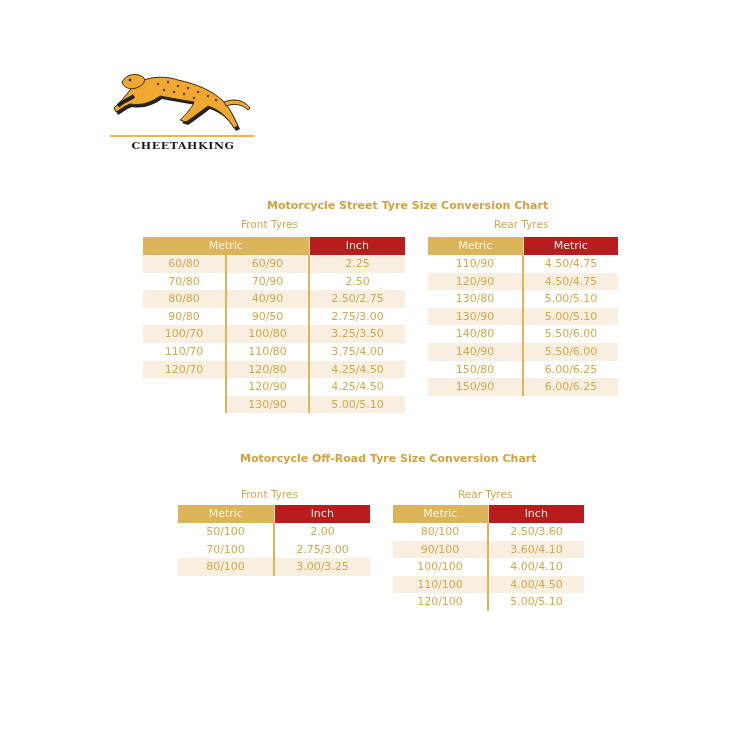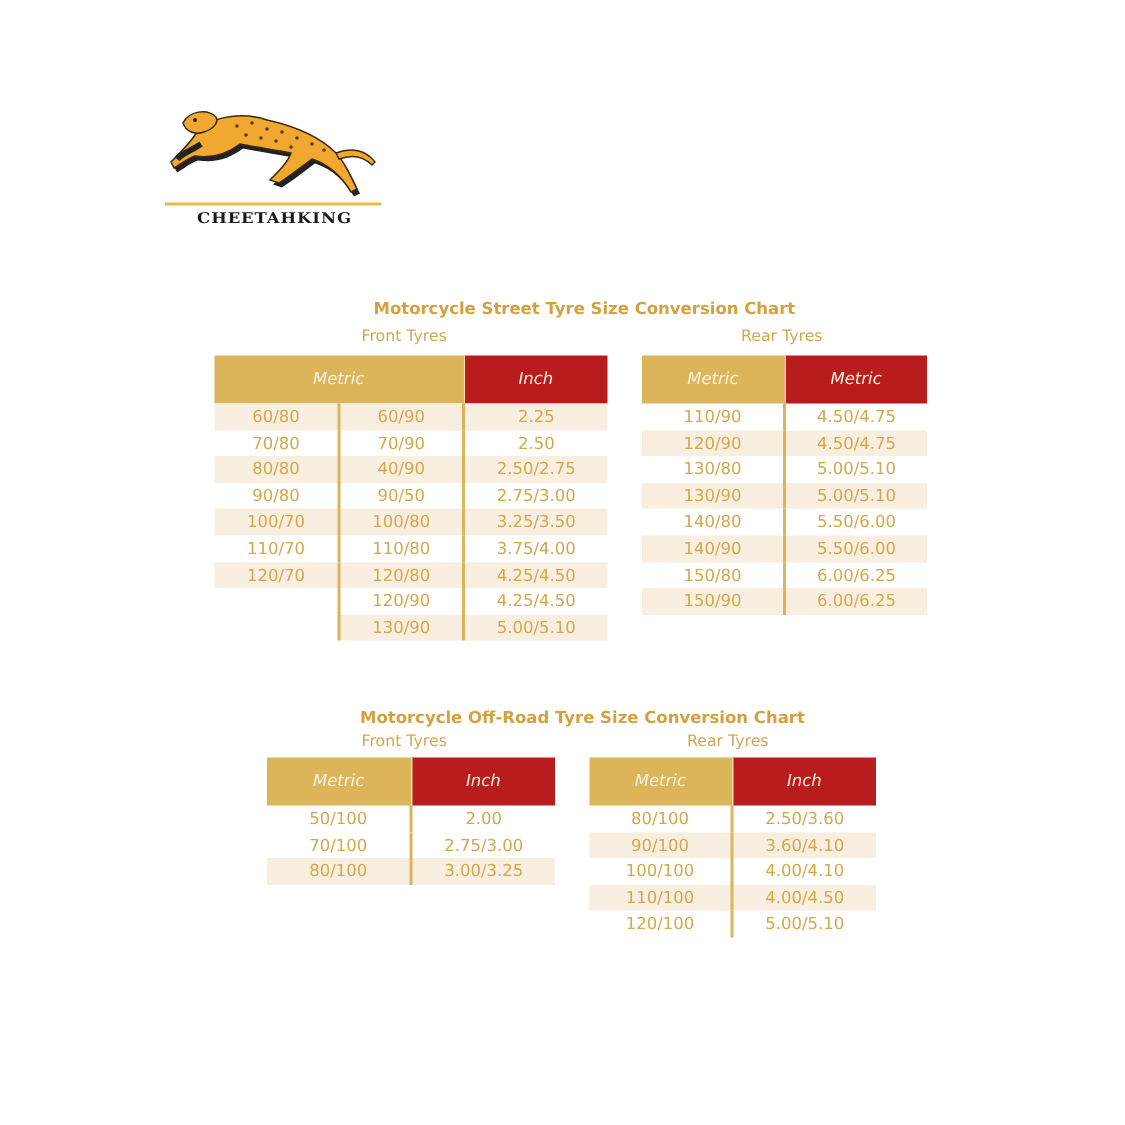--- a/index.html
+++ b/index.html
@@ -9,21 +9,21 @@
   .logo { left:108px; top:68px; width:150px; height:88px; }
   .logo-line { position:absolute; left:2px; top:67px; width:144px; height:2px; background:#e8b94a; }
   .logo-text { position:absolute; left:2px; top:71px; width:146px; font-family:"DejaVu Serif", serif;
                font-weight:bold; font-size:11px; letter-spacing:0.6px; color:#1a1a1a; text-align:center;
                transform:scaleY(0.9); }
   .title { font-weight:bold; font-size:11px; color:#d3a23e; white-space:nowrap; }
   .sub { font-size:10.5px; color:#d0a853; white-space:nowrap; }
   table.t { position:absolute; border-collapse:collapse; table-layout:fixed; font-size:11px; }
   table.t td, table.t th { padding:0; text-align:center; height:17.6px; line-height:17.6px;
         color:#d4a84c; font-weight:normal; white-space:nowrap; }
-  table.t th { background:#dcb45a; color:#fbf1dc; height:32px; line-height:18px;font-style:italic; }
+  table.t th { background:#dcb45a; color:#fbf1dc; height:18px; line-height:18px; }
   table.t th.light { background:#b91c1c; }
   table.t tr.stripe td.c { background:#f8efe0; }
   .sep { border-left:2px solid #dcb45a; }
   .hsep { border-left:1px solid #f1dcae; }
 </style>
 </head>
 <body>
 
 <div class="abs logo">
   <svg width="150" height="66" viewBox="0 0 150 66">
@@ -50,21 +50,21 @@
       <circle cx="108" cy="32" r="1.2"></circle>
         <circle cx="86" cy="30" r="1.2"></circle>
     </g>
 
     <path d="M26,28 C20,32 14,34 10,38" stroke="#222" stroke-width="4" fill="none"></path>
   </svg>
   <div class="logo-line"></div>
   <div class="logo-text">CHEETAHKING</div>
 </div>
 
-<div class="abs title" style="left:249px; top:199px;">Motorcycle Street Tyre Size Conversion Chart</div>
+<div class="abs title" style="left:267px; top:199px;">Motorcycle Street Tyre Size Conversion Chart</div>
 <div class="abs sub" style="left:241px; top:218px;">Front Tyres</div>
 <div class="abs sub" style="left:494px; top:218px;">Rear Tyres</div>
 
 <table class="t" id="street-front" style="left:143px; top:237px; width:262px;">
   <colgroup>
       <col style="width:83px">
       <col style="width:83px">
       <col style="width:96px">
     </colgroup>
   <thead>
@@ -162,21 +162,21 @@
         <td class="c">150/80</td>
         <td class="c sep">6.00/6.25</td>
       </tr>
       <tr class="stripe">
         <td class="c">150/90</td>
         <td class="c sep">6.00/6.25</td>
       </tr>
     </tbody>
 </table>
 
-<div class="abs title" style="left:240px; top:472px;">Motorcycle Off-Road Tyre Size Conversion Chart</div>
+<div class="abs title" style="left:240px; top:452px;">Motorcycle Off-Road Tyre Size Conversion Chart</div>
 <div class="abs sub" style="left:241px; top:488px;">Front Tyres</div>
 <div class="abs sub" style="left:458px; top:488px;">Rear Tyres</div>
 
 <table class="t" id="off-front" style="left:178px; top:505px; width:192px;">
   <colgroup>
       <col style="width:96px">
       <col style="width:96px">
     </colgroup>
   <thead>
     <tr>

